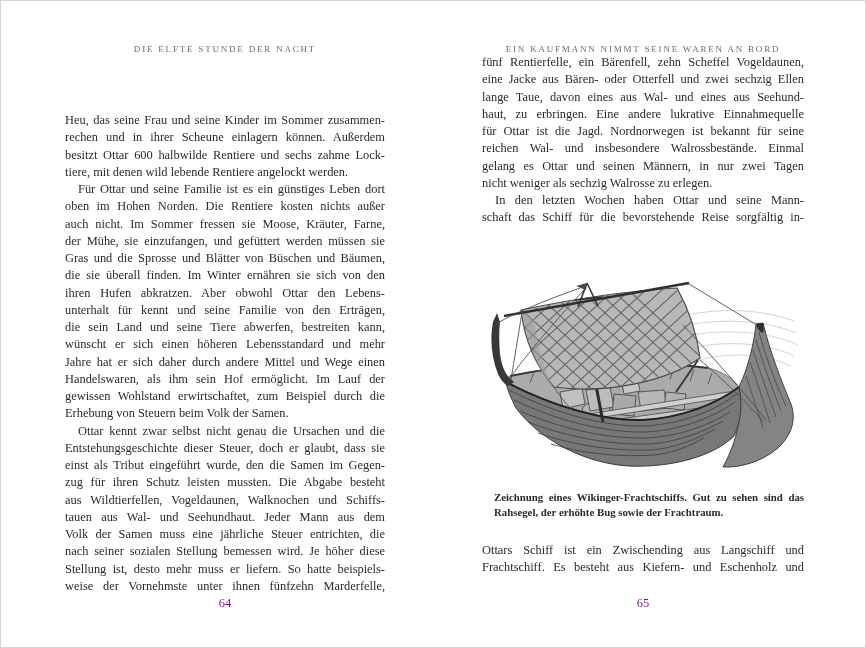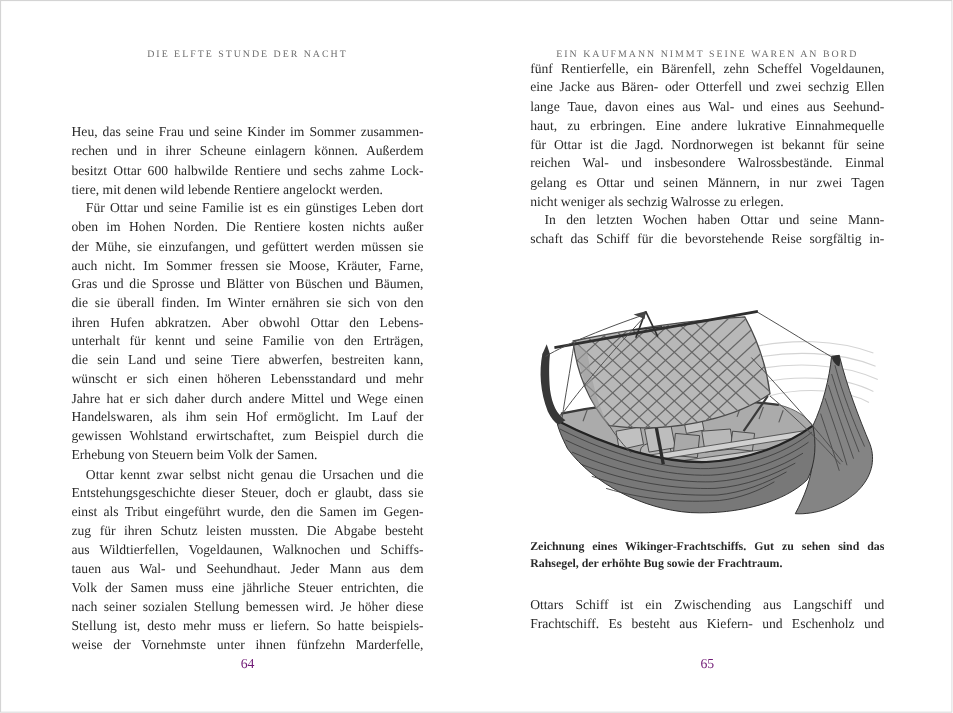--- a/index.html
+++ b/index.html
@@ -23,21 +23,21 @@
   .bt-left{top:71px;margin-top:40px;}
   .bt-right-top{top:53px;}
   .bt-right-bottom{top:541px;}
   .para{margin:0; padding:0;}
   .line{
     line-height:17.25px; height:17.25px; overflow:hidden;
     text-align:justify; text-align-last:justify; white-space:normal;
   }
   .line.last{text-align-last:left;}
   .line.indent{text-indent:13px;}
-  .caption{position:absolute; top:489px; left:0; right:0; font-weight:bold; font-size:10.8px;}
+  .caption{position:absolute; top:489px; left:12px; right:0; font-weight:bold; font-size:10.8px;}
   .caption .line{line-height:14.5px; height:14.5px;}
   .page-num{
     position:absolute; top:595px; left:0; right:0; text-align:center;
     font-size:12.5px; color:#701a75;
   }
   .illustration{position:absolute; top:279px; left:-6px; width:332px; height:206px;}
   .illustration svg{display:block; width:332px; height:206px;}
 </style>
 </head>
 <body>
@@ -49,22 +49,22 @@
     <div class="body-text bt-left">
         <div class="para">
           <div class="line">Heu, das seine Frau und seine Kinder im Sommer zusammen-</div>
           <div class="line">rechen und in ihrer Scheune einlagern können. Außerdem</div>
           <div class="line">besitzt Ottar 600 halbwilde Rentiere und sechs zahme Lock-</div>
           <div class="line last">tiere, mit denen wild lebende Rentiere angelockt werden.</div>
         </div>
         <div class="para">
           <div class="line indent">Für Ottar und seine Familie ist es ein günstiges Leben dort</div>
           <div class="line">oben im Hohen Norden. Die Rentiere kosten nichts außer</div>
+          <div class="line">auch nicht. Im Sommer fressen sie Moose, Kräuter, Farne,</div>
           <div class="line">der Mühe, sie einzufangen, und gefüttert werden müssen sie</div>
-          <div class="line">auch nicht. Im Sommer fressen sie Moose, Kräuter, Farne,</div>
           <div class="line">Gras und die Sprosse und Blätter von Büschen und Bäumen,</div>
           <div class="line">die sie überall finden. Im Winter ernähren sie sich von den</div>
           <div class="line">ihren Hufen abkratzen. Aber obwohl Ottar den Lebens-</div>
           <div class="line">unterhalt für kennt und seine Familie von den Erträgen,</div>
           <div class="line">die sein Land und seine Tiere abwerfen, bestreiten kann,</div>
           <div class="line">wünscht er sich einen höheren Lebensstandard und mehr</div>
           <div class="line">Jahre hat er sich daher durch andere Mittel und Wege einen</div>
           <div class="line">Handelswaren, als ihm sein Hof ermöglicht. Im Lauf der</div>
           <div class="line">gewissen Wohlstand erwirtschaftet, zum Beispiel durch die</div>
           <div class="line last">Erhebung von Steuern beim Volk der Samen.</div>

